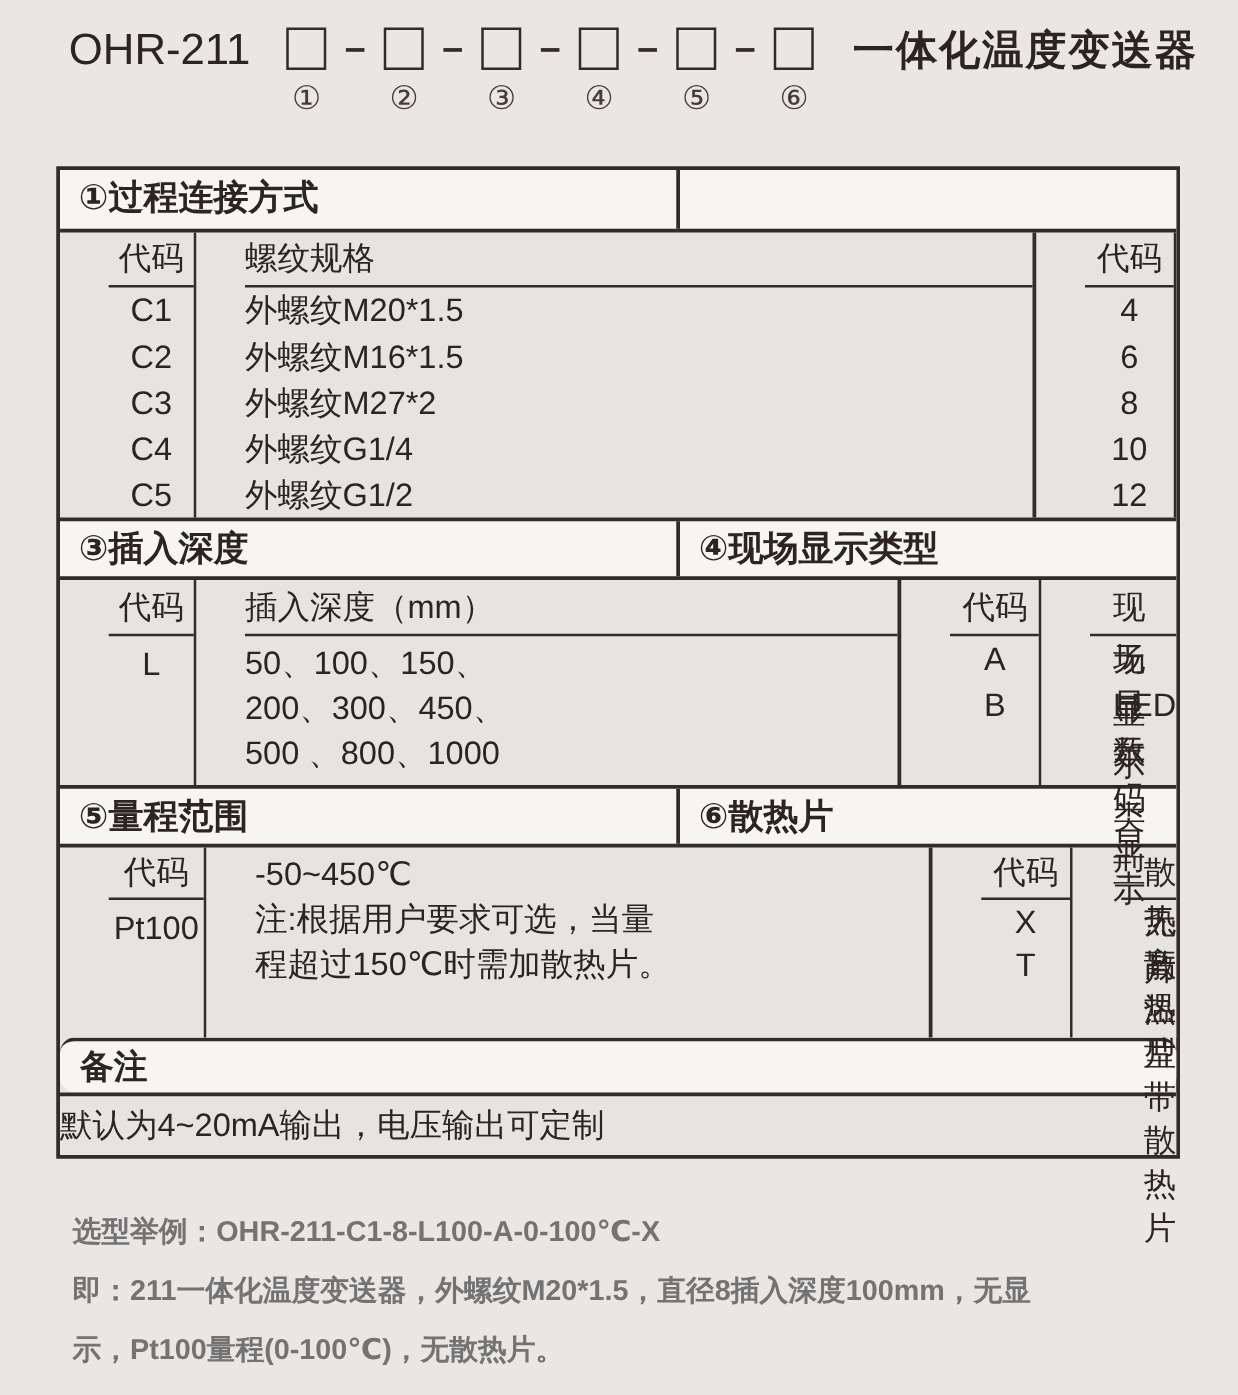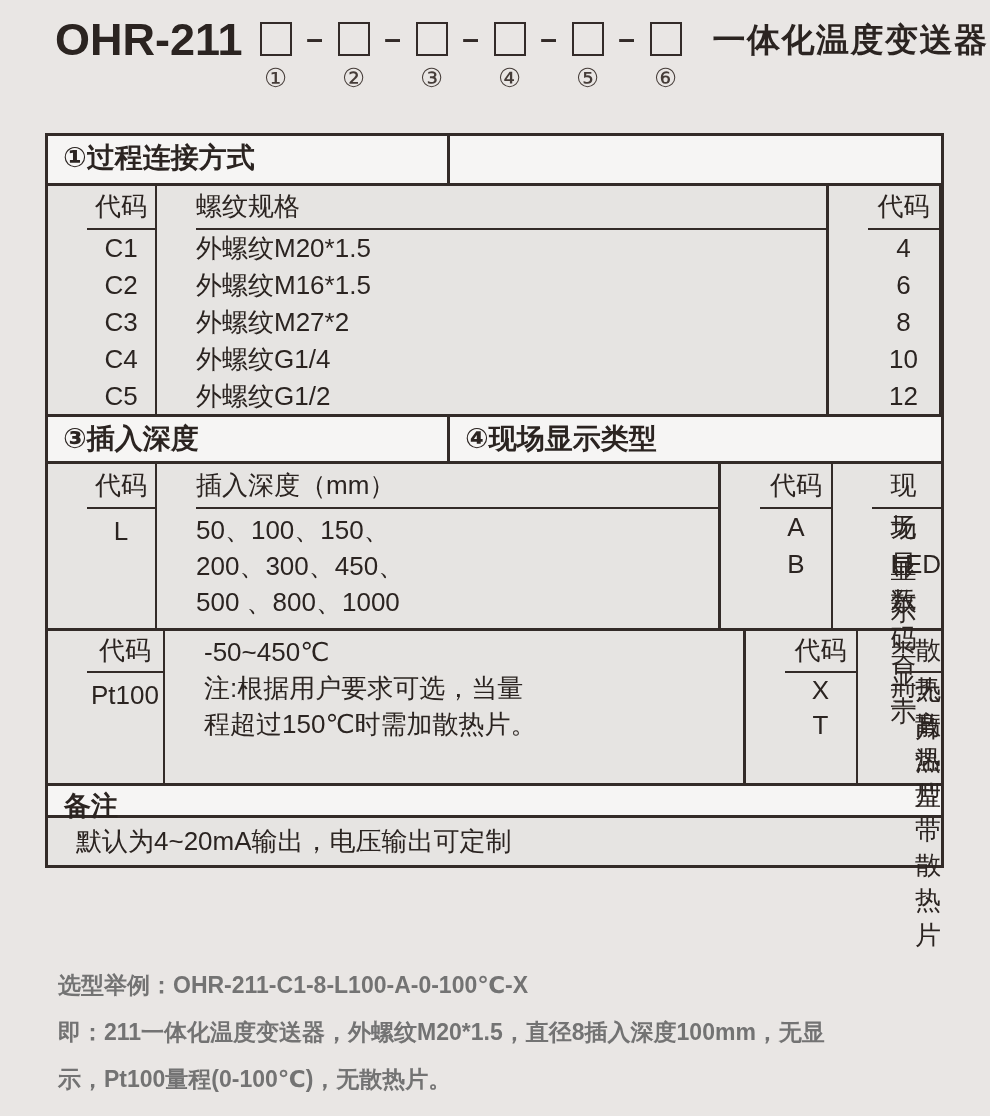--- a/index.html
+++ b/index.html
@@ -17,43 +17,43 @@
     font-family:"Liberation Sans","DejaVu Sans",sans-serif;
     position:relative;
     overflow:hidden;
   }
   
   .model-line{
     position:absolute;left:55px;top:22px;
     display:flex;align-items:flex-start;
   }
   .model-prefix{
-    font-size:45px;font-weight:700;line-height:36px;
-    letter-spacing:0px;margin-right:16px;
+    font-size:35px;font-weight:400;line-height:36px;
+    letter-spacing:0px;margin-right:28px;
   }
   .slot{width:34px;display:flex;flex-direction:column;align-items:center;}
   .slot .box{width:32px;height:34px;border:2.5px solid var(--line);background:transparent;}
   .slot .pos{margin-top:8px;font-size:26px;line-height:28px;color:#453c38;}
   .dash{
     width:44px;text-align:center;font-size:30px;font-weight:700;
     line-height:34px;color:var(--line);
   }
   .product-title{
     font-size:33px;font-weight:700;line-height:36px;
     letter-spacing:1.5px;margin-left:30px;white-space:nowrap;
   }
   
   .spec-table{
     position:absolute;left:45px;top:133px;width:899px;
     border:3px solid var(--line);
     background:var(--panel-gray);
   }
   .band{display:flex;border-top:3px solid var(--line);}
   .band:first-child{border-top:none;}
-  .half-l{width:402px;border-right:3px solid var(--line);display:flex;}
+  .half-l{width:496px;border-right:3px solid var(--line);display:flex;}
   .half-r{flex:1;display:flex;}
   .band.titles{height:47px;background:var(--panel-light);}
   .title-cell{
     font-size:28px;font-weight:700;line-height:44px;
     padding-left:15px;white-space:nowrap;overflow:hidden;
   }
   .band.titles .half-l,.band.titles .half-r{display:block;}
   .sub{display:flex;width:100%;}
   .col{display:flex;flex-direction:column;margin-left:39px;}
   .col.code{border-right:2px solid var(--line);flex-shrink:0;}
@@ -70,24 +70,24 @@
   .body1 .head{height:44px;line-height:41px;}
   .body1 .row-cell{height:37px;line-height:37px;}
   .body2{height:167px;background:var(--panel-gray);}
   .body2 .head{height:45px;line-height:42px;}
   .body2 .row-cell{height:37px;line-height:37px;}
   .body3{height:155px;background:var(--panel-gray);}
   .body3 .head{height:42px;line-height:39px;}
   .body3 .row-cell{height:35px;line-height:35px;}
   .cell.top{padding-top:4px;line-height:36px;height:auto;}
   .cell.ml{white-space:pre-line;line-height:36px;padding-top:3px;height:auto;}
-  .band.remark-title{height:32px;background:var(--panel-light);}
+  .band.remark-title{height:44px;background:var(--panel-light);border-radius:12px;}
   .remark-title-cell{font-size:27px;font-weight:700;line-height:41px;padding-left:16px;width:100%;}
   .band.remark-content{height:50px;background:var(--panel-gray);}
-  .remark-content-cell{font-size:26px;line-height:47px;padding-left:28px;width:100%;}
+  .remark-content-cell{font-size:26px;line-height:47px;padding-left:0;width:100%;}
   
   .example-block{
     position:absolute;left:58px;top:962px;width:900px;
     font-size:23px;font-weight:700;line-height:47px;color:#737373;
   }
   .example-line2{white-space:pre-line;}
 </style>
 </head>
 <body>
 
@@ -194,20 +194,24 @@
         <div class="cell row-cell">B</div>
       </div>
       <div class="col desc">
         <div class="cell head">现场显示类型</div>
         <div class="cell row-cell">无显示</div>
         <div class="cell row-cell">LED数码显示</div>
       </div>
     </div>
   </div>
 
+  <div class="band titles">
+    <div class="half-l title-cell">⑤量程范围</div>
+    <div class="half-r title-cell">⑥散热片</div>
+  </div>
 
   <div class="band body3">
     <div class="half-l sub">
       <div class="col code w-lb">
         <div class="cell head">代码</div>
         <div class="cell top">Pt100</div>
       </div>
       <div class="col desc">
         <div class="cell ml">-50~450℃
 注:根据用户要求可选，当量

